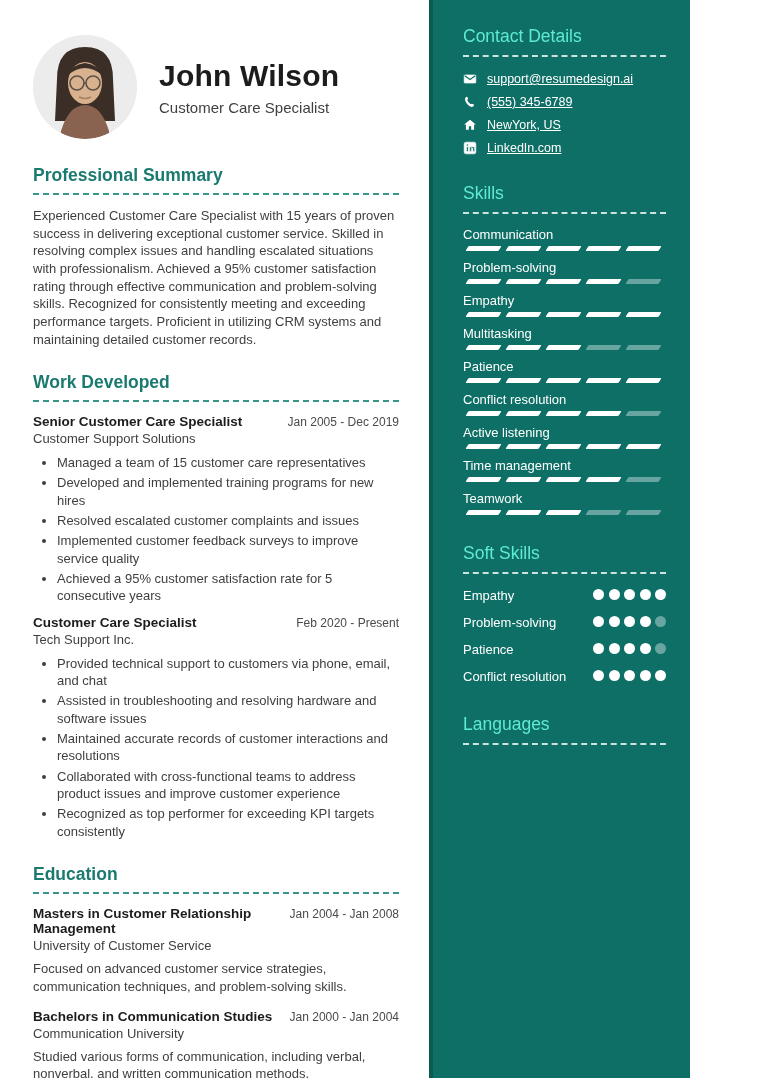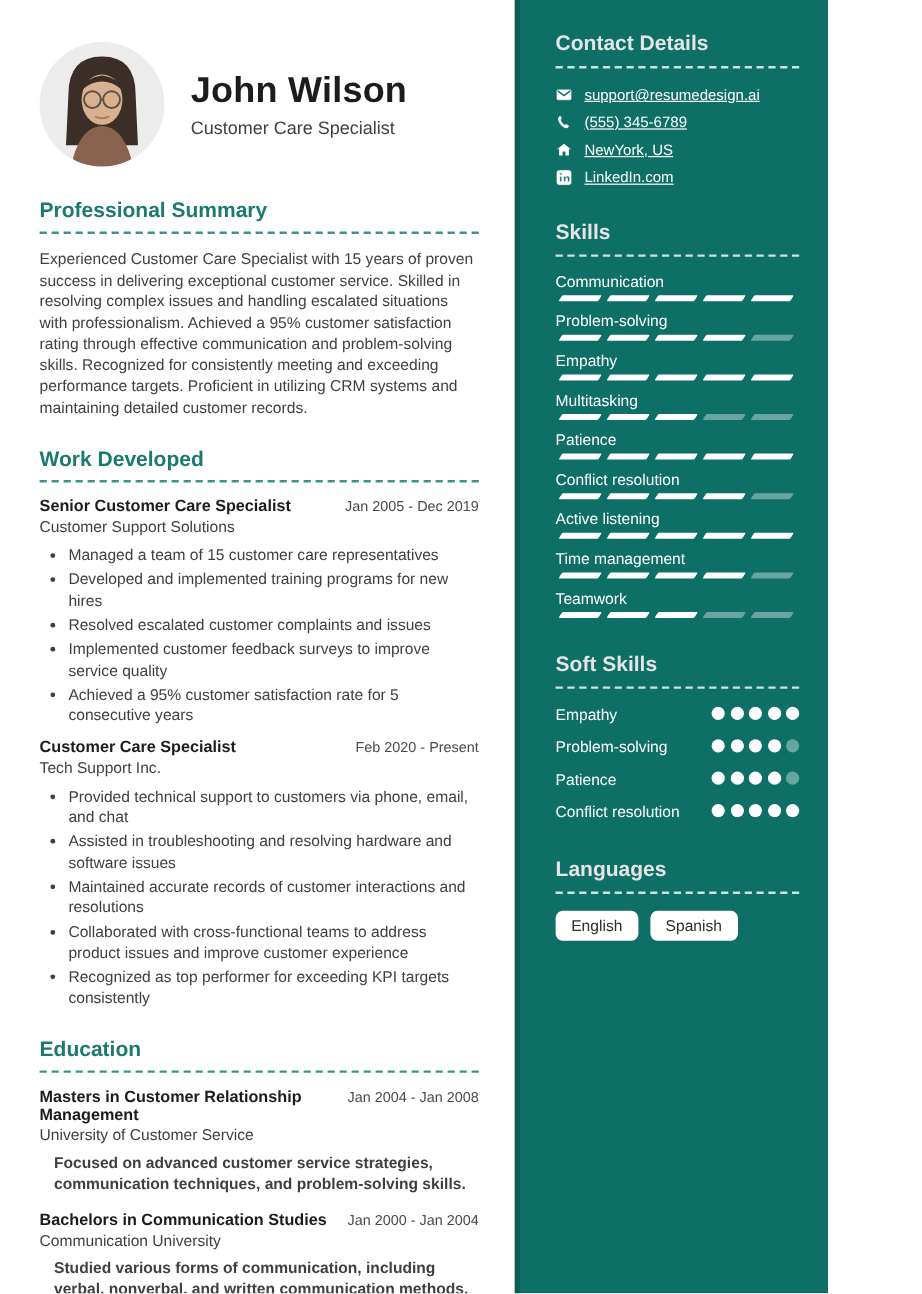--- a/index.html
+++ b/index.html
@@ -21,26 +21,26 @@
   section { margin-bottom:24px; }
   .body-text { font-size:13px; line-height:1.36; color:#3f3f3f; }
 
   .job { margin-bottom:10px; }
   .job-head { display:flex; justify-content:space-between; align-items:baseline; }
   .job-title { font-size:13.5px; font-weight:bold; color:#1c1c1c; }
   .job-date { font-size:12px; color:#4a4a4a; white-space:nowrap; }
   .job-company { font-size:13px; color:#3f3f3f; margin-top:2px; }
   ul.bullets { margin:8px 0 4px 0; padding-left:24px; }
   ul.bullets li { font-size:13px; line-height:1.35; margin-bottom:2.5px; }
-  .edu-desc { font-size:13px; line-height:1.36; margin:7px 0 13px 12px;font-weight:bold; }
+  .edu-desc { font-size:13px; line-height:1.36; margin:7px 0 13px 0; }
 
   
   .sidebar { width:261px; height:1078px; background:#0e6f66; border-left:4px solid #0b5b53;
              color:#ffffff; padding:26px 24px 20px 30px; }
-  .sidebar h2 { font-size:17.5px; font-weight:bold; color:#e5e5e5; padding-bottom:8px;
+  .sidebar h2 { font-size:17.5px; font-weight:normal; color:#5eead4; padding-bottom:8px;
                 border-bottom:2px dashed rgba(255,255,255,.8); }
   .side-sec { margin-bottom:28px; }
 
   .contact-list { margin-top:15px;text-decoration:underline; }
   .contact-item { display:flex; align-items:center; margin-bottom:9px; font-size:12.5px; }
   .cicon { width:14px; height:14px; margin-right:10px; flex:0 0 auto; display:inline-flex; }
   .cicon svg { width:14px; height:14px; fill:#ffffff; stroke:#ffffff; }
 
   .skill-list { margin-top:13px; }
   .skill { margin-bottom:9px; }
@@ -336,20 +336,16 @@
               <span class="dot on"></span>
               <span class="dot on"></span>
               <span class="dot on"></span>
             </span>
         </div>
       </div>
     </div>
 
     <div class="side-sec">
       <h2>Languages</h2>
-      <div class="lang-row">
-        <span class="pill">English</span>
-        <span class="pill">Spanish</span>
-      </div>
     </div>
 
   </aside>
 </div>
 
 </body></html>

